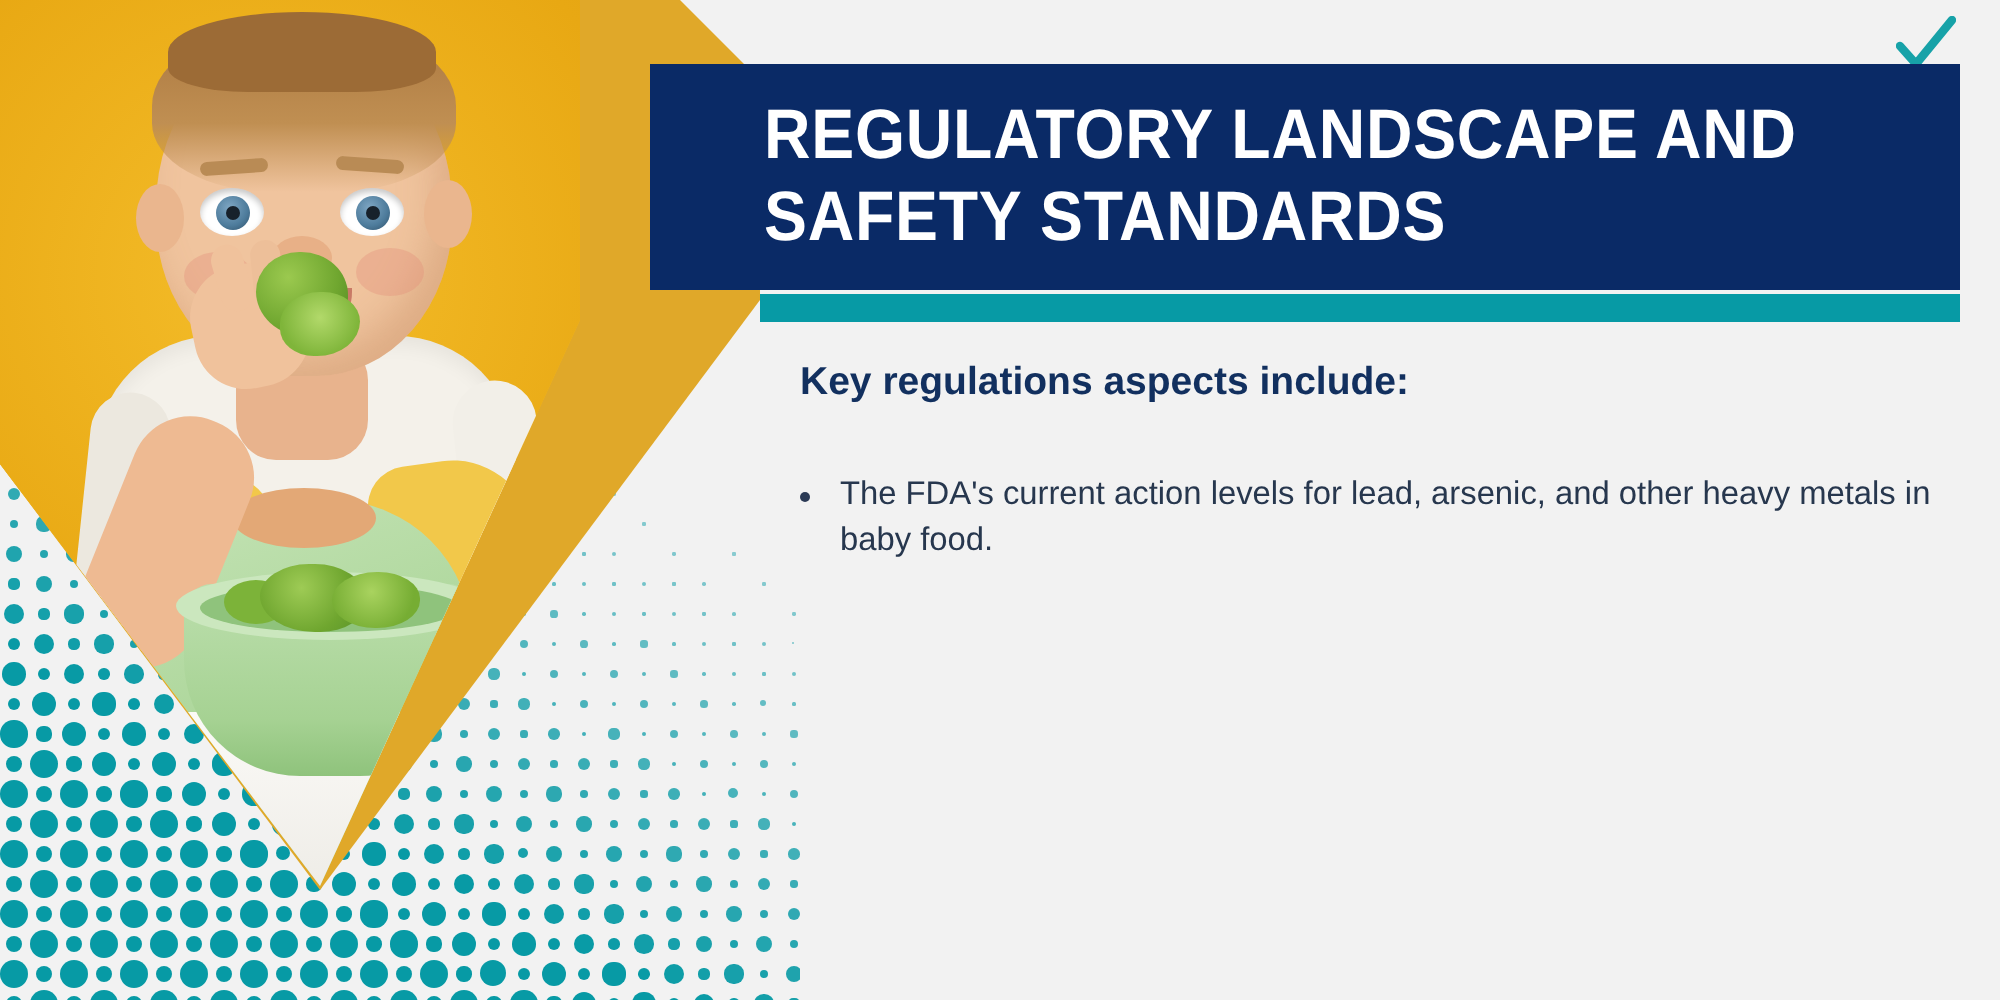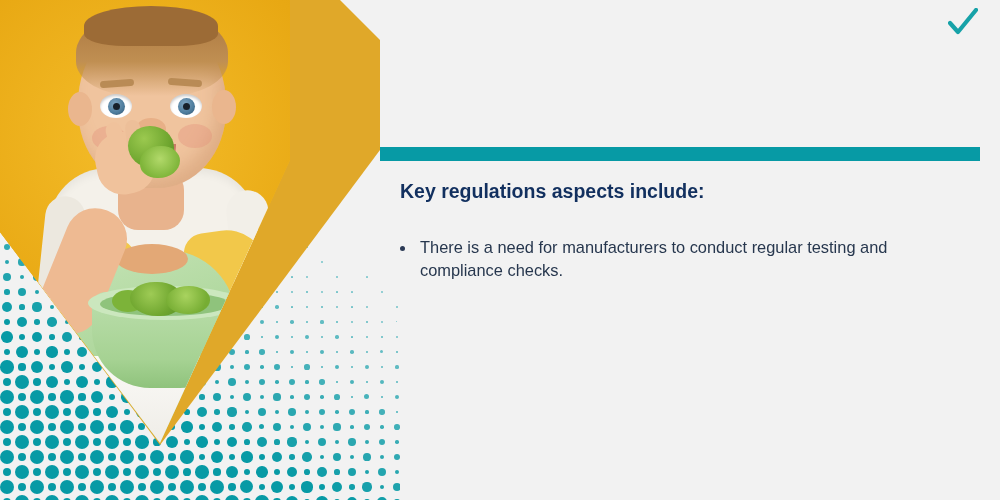--- a/index.html
+++ b/index.html
@@ -804,24 +804,28 @@
   </div>
 
   <div class="logo">
     <span class="logo-check">
       <svg width="30" height="28" viewBox="0 0 30 28" aria-hidden="true">
         <path d="M2 15 L10 24 L28 2" fill="none" stroke="#17a2a8" stroke-width="4.2" stroke-linecap="round" stroke-linejoin="round"></path>
       </svg>
     </span>
   </div>
 
+  <div class="title-banner">
+    <div class="title-text">REGULATORY LANDSCAPE AND
+SAFETY STANDARDS</div>
+  </div>
   <div class="teal-bar"></div>
 
   <div class="subhead">Key regulations aspects include:</div>
 
   <div class="bullets" id="bullets">
       <div class="bullet">
         <span class="bullet-dot"></span>
-        <span class="bullet-text">There is a need for manufacturers to conduct regular testing and compliance checks.</span>
+        <span class="bullet-text">The FDA's current action levels for lead, arsenic, and other heavy metals in baby food.</span>
       </div>
     </div>
 
 </div>
 
 </body></html>

